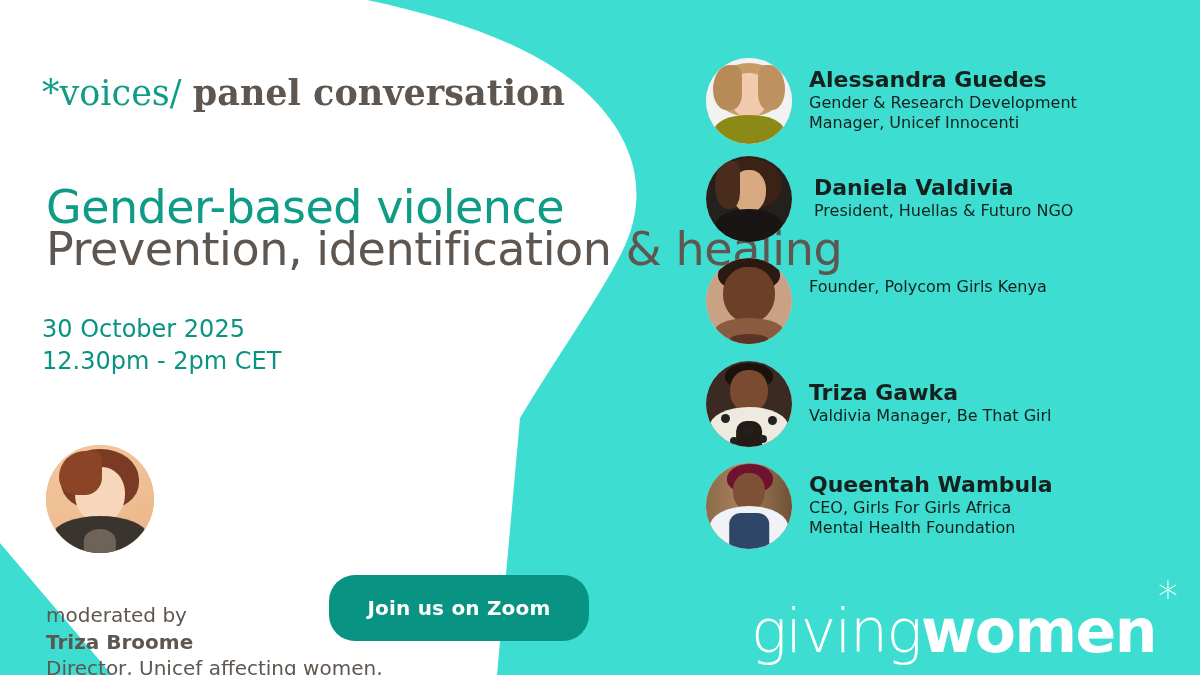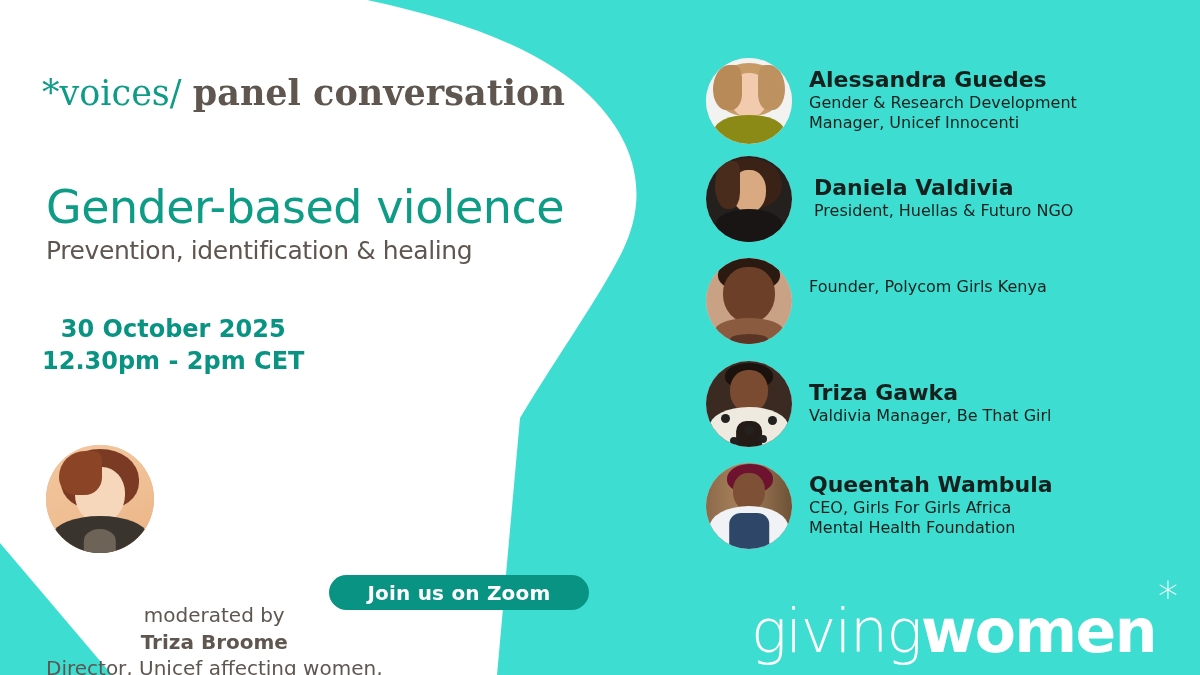--- a/index.html
+++ b/index.html
@@ -21,52 +21,51 @@
     position:absolute; left:0; top:0;
     width:1200px; height:675px;
     pointer-events:none;
   }
   
   .left-col {
     position:absolute;
     left:40px; top:0;
     width:640px; height:675px;
     z-index:4;
-    text-align:center;
   }
   .kicker {
     position:absolute; left:2px; top:74px;
     font-family:"DejaVu Serif", serif;
     font-size:35px;
     line-height:1.1;
     white-space:nowrap;
   }
   .kicker .voices { color:#0E9C86; font-weight:400; }
   .kicker .panel  { color:#5E564F; font-weight:700; }
 
   .headline {
     position:absolute; left:6px; top:180px;
     font-size:46px;
     font-weight:400;
     color:#0E9C86;
     letter-spacing:-0.5px;
     white-space:nowrap;
   }
   .subhead {
-    position:absolute; left:6px; top:236px;
-    font-size:25px;
+    position:absolute; left:6px; top:222px;
+    font-size:46px;
     font-weight:400;
     color:#5E564F;
     letter-spacing:-0.4px;
     white-space:nowrap;
   }
   .datetime {
     position:absolute; left:2px; top:314px;
     font-size:24px;
-    font-weight:700;
+    font-weight:400;
     color:#089382;
     line-height:1.33;
   }
   .datetime div { white-space:nowrap; }
 
   
   .moderator {
     position:absolute; left:6px; top:445px;
     display:flex; align-items:flex-start; gap:33px;flex-direction:column;
   }
@@ -84,21 +83,21 @@
     line-height:1.33;
     color:#5E564F;
     white-space:nowrap;
   }
   .mod-text .mod-name { font-weight:700; color:#5E564F; }
 
   
   .cta {
     position:absolute;
     left:329px; top:575px;
-    width:260px; height:35px;
+    width:260px; height:66px;
     background:#089382;
     border-radius:26px;
     border:none;
     color:#FFFFFF;
     font-size:20px;
     font-weight:700;
     letter-spacing:0.2px;
     cursor:pointer;
     z-index:6;
     display:flex; align-items:center; justify-content:center;

